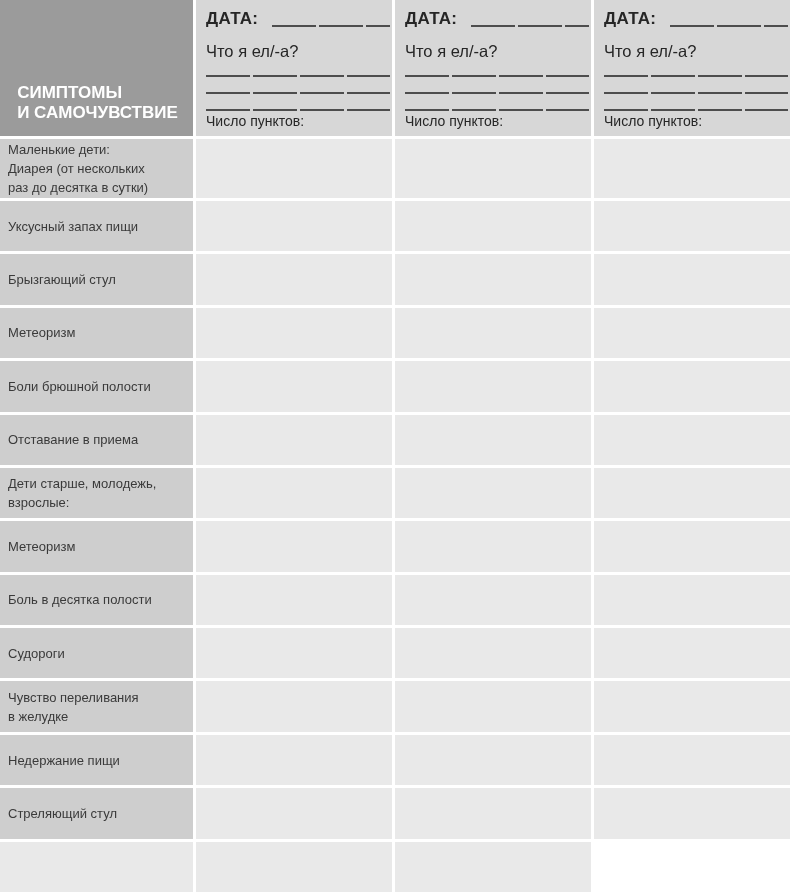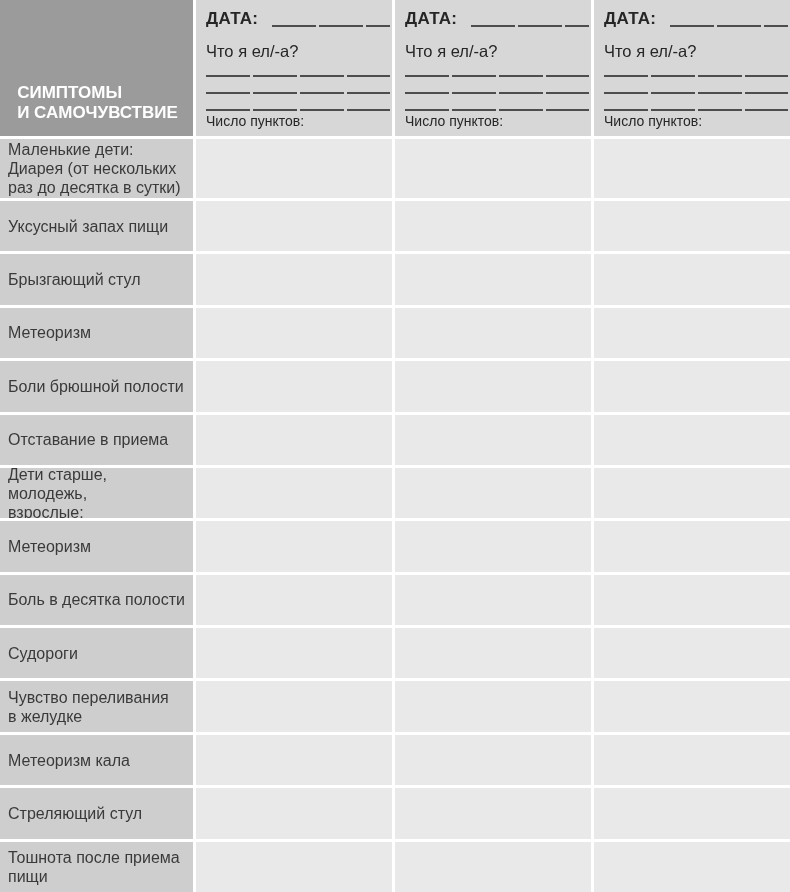--- a/index.html
+++ b/index.html
@@ -88,21 +88,21 @@
 
   
   .rowlabel {
     background: var(--row-label-bg);
     display: flex;
     align-items: center;
     padding: 5px 6px 5px 8px;
   }
   .rowlabel span {
     color: var(--body-text);
-    font-size: 16px;
+    font-size: 13px;
     line-height: 19px;
     white-space: pre-line;
   }
   .entry { background: var(--entry-cell-bg); }
 </style>
 </head>
 <body>
 
 <div class="table">
 
@@ -222,34 +222,30 @@
 
   <div class="cell rowlabel">
       <span>Чувство переливания
 в желудке</span>
     </div>
   <div class="cell entry"></div>
   <div class="cell entry"></div>
   <div class="cell entry"></div>
 
   <div class="cell rowlabel">
-      <span>Метеоризм кала</span>
+      <span>Недержание пищи</span>
     </div>
   <div class="cell entry"></div>
   <div class="cell entry"></div>
   <div class="cell entry"></div>
 
   <div class="cell rowlabel">
       <span>Стреляющий стул</span>
     </div>
   <div class="cell entry"></div>
   <div class="cell entry"></div>
   <div class="cell entry"></div>
 
-  <div class="cell rowlabel">
-      <span>Тошнота после приема
-пищи</span>
-    </div>
   <div class="cell entry"></div>
   <div class="cell entry"></div>
   <div class="cell entry"></div>
 
 </div>
 
 </body></html>

